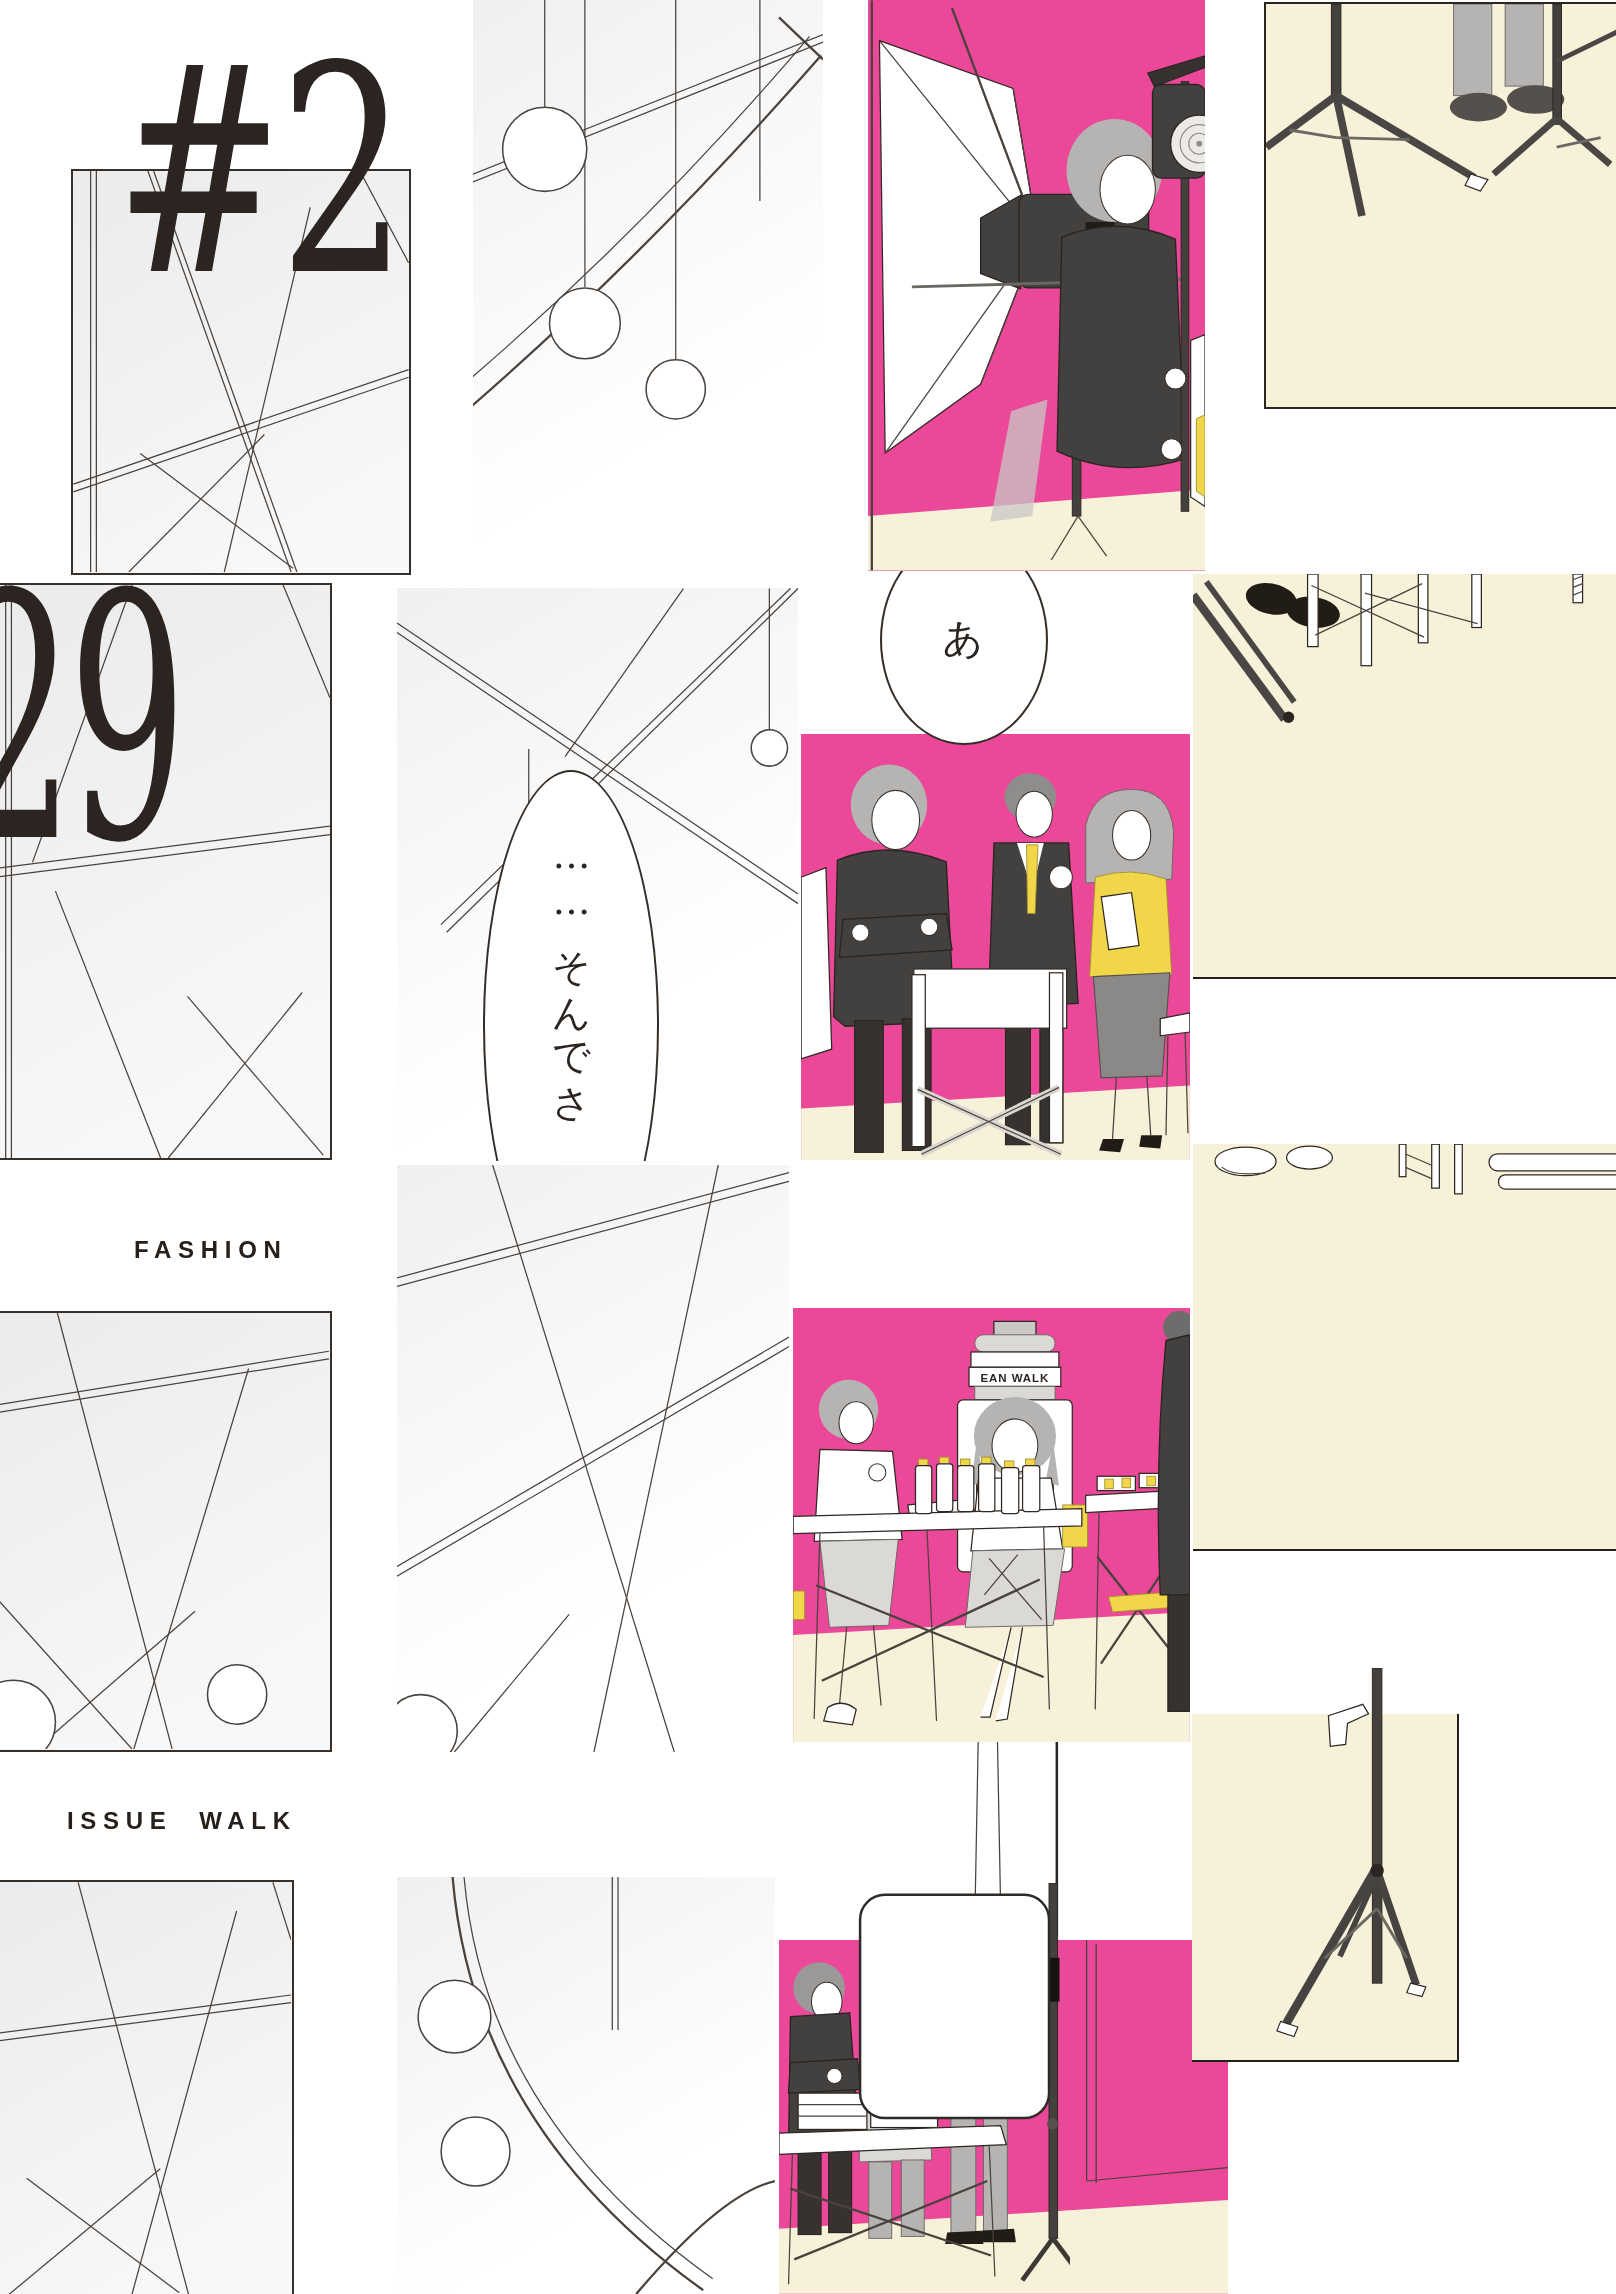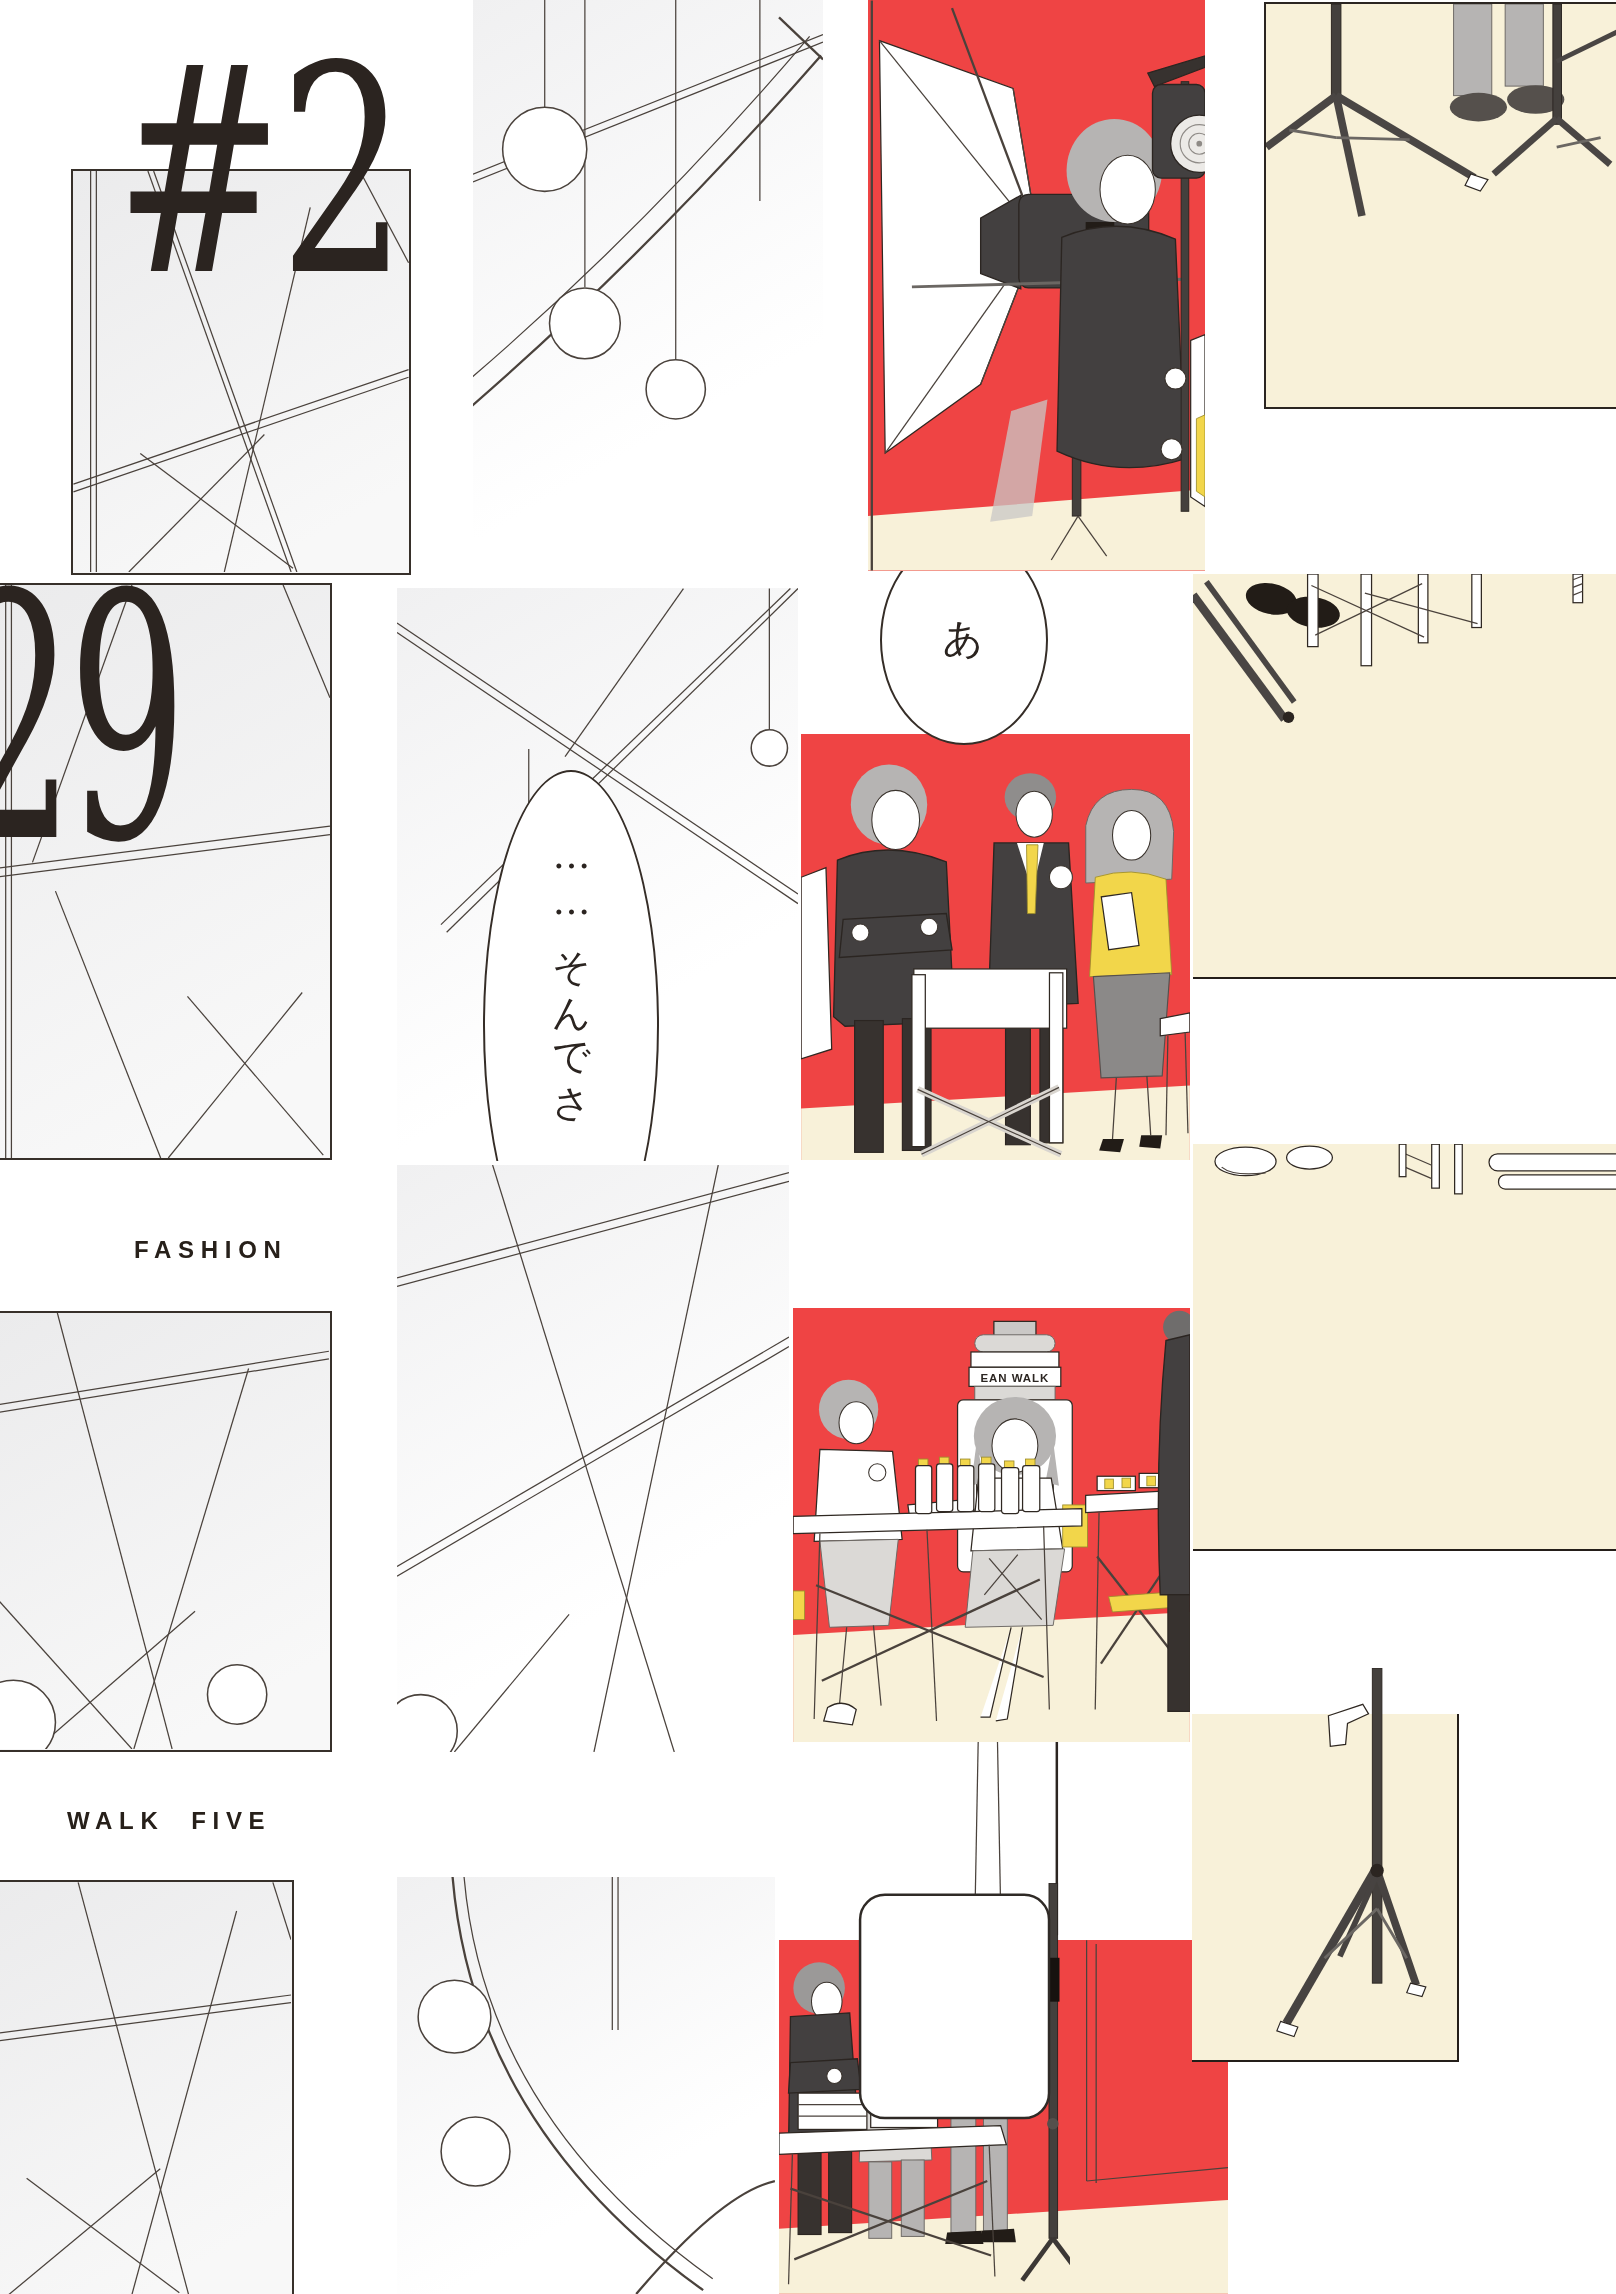--- a/index.html
+++ b/index.html
@@ -7,21 +7,21 @@
     --panel_gray_a:#ebebec; --panel_gray_b:#f8f8f8; --accent_yellow:#f2d64a;
     --dark_garment:#434040; --mid_gray:#b6b4b3; --light_gray:#dbd9d6; --border_dark:#2b2521;
   }
   html,body{margin:0;padding:0;background:#fff;}
   .page{position:relative;width:1616px;height:2294px;overflow:hidden;background:var(--background);
         font-family:"Liberation Sans",sans-serif;color:var(--ink);}
   .panel{position:absolute;box-sizing:border-box;}
   .gray-panel{background:linear-gradient(150deg,var(--panel_gray_a) 0%,var(--panel_gray_b) 85%);
               border:2.4px solid #37302a;}
   .soft-panel{background:linear-gradient(150deg,#f0f0f1 0%,#ffffff 70%);}
-  .white-panel{background:#ef4444;}
+  .white-panel{background:#ec4899;}
   .cream-panel{background:var(--cream);}
   .big-number{position:absolute;z-index:6;font-family:"DejaVu Serif","Liberation Serif",serif;
               color:#2b2420;line-height:1;transform-origin:left top;white-space:pre;}
   .masthead-label{position:absolute;z-index:6;font-family:"Liberation Sans",sans-serif;font-weight:700;
               font-size:24px;letter-spacing:6.7px;color:#27201a;white-space:pre;}
   .bubble{position:absolute;background:#fff;border:2.2px solid #352d27;border-radius:50%;}
   .vtext{position:absolute;writing-mode:vertical-rl;text-orientation:upright;
          font-family:"DejaVu Serif","DejaVu Sans",serif;color:#2b2420;}
   svg{display:block}
   .ln{stroke:var(--line);stroke-width:1.3;fill:none}
@@ -85,21 +85,21 @@
         <line class="ln" x1="0" y1="104" x2="346" y2="48"></line>
       <line class="ln" x1="62" y1="0" x2="182" y2="456"></line>
       <line class="ln" x1="262" y1="58" x2="142" y2="456"></line>
       <line class="ln" x1="0" y1="300" x2="140" y2="456"></line>
       <line class="ln" x1="40" y1="456" x2="206" y2="312"></line>
       <circle class="sphere" cx="250" cy="399" r="31"></circle>
       <circle class="sphere" cx="16" cy="428" r="44"></circle>
     </svg>
   </div>
 
-  <div class="masthead-label" style="left:67px;top:1807px;">WALK  FIVE</div>
+  <div class="masthead-label" style="left:67px;top:1807px;">ISSUE  WALK</div>
 
   <div class="panel gray-panel" style="left:-3.8px;top:1880px;width:298px;height:421px;z-index:2;">
     <svg width="293" height="414" viewBox="0 0 307 433">
       <line class="ln" x1="0" y1="158" x2="307" y2="118"></line>
         <line class="ln" x1="0" y1="166" x2="307" y2="126"></line>
       <line class="ln" x1="84" y1="0" x2="200" y2="433"></line>
       <line class="ln" x1="250" y1="30" x2="140" y2="433"></line>
       <line class="ln" x1="10" y1="433" x2="170" y2="300"></line>
       <line class="ln" x1="30" y1="310" x2="190" y2="430"></line>
       <line class="ln" x1="288" y1="0" x2="307" y2="60"></line>

